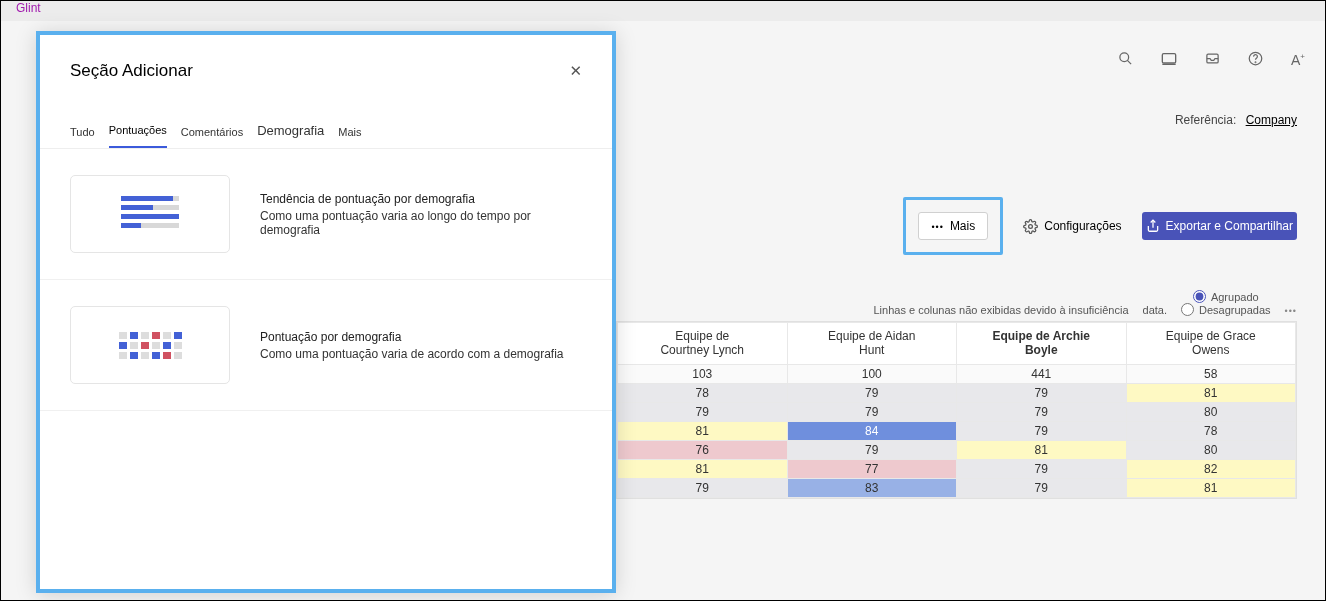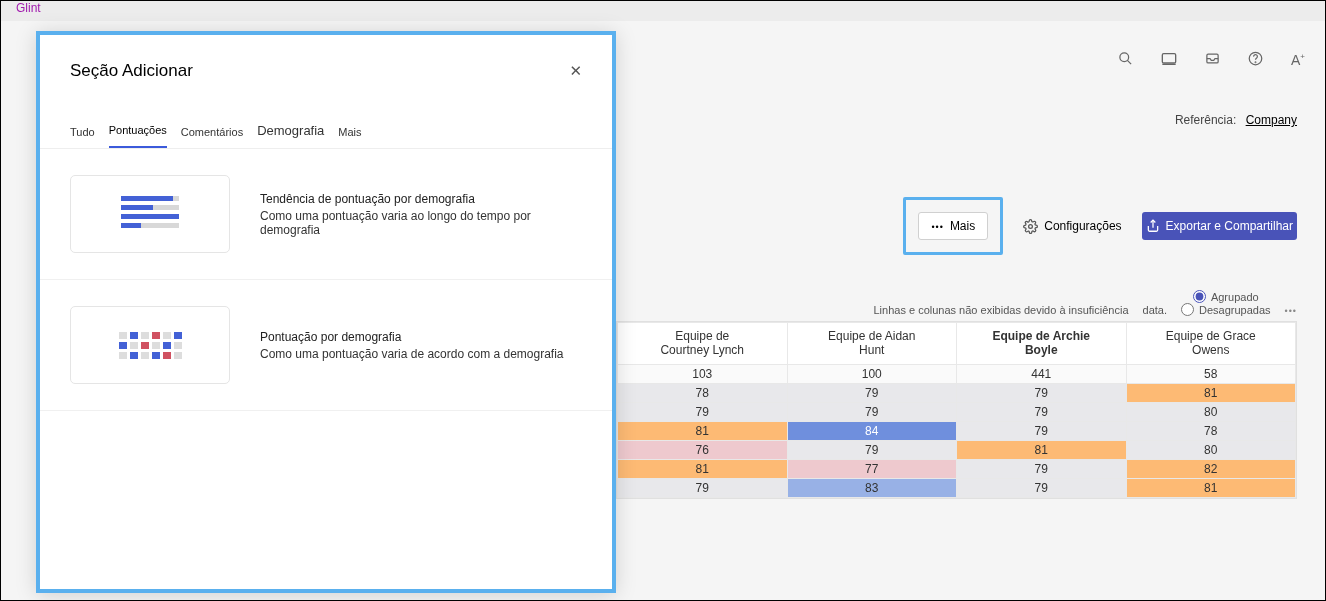--- a/index.html
+++ b/index.html
@@ -27,21 +27,21 @@
     .radio-group input { accent-color: #4953b8; }
     .ctl-dots { color: #888; cursor: pointer; }
     
     .table-wrap { position: absolute; top: 320px; left: 615px; right: 28px; border: 1px solid #e0e0e0; background: #fff; }
     table { border-collapse: collapse; width: 100%; table-layout: fixed; }
     th, td { border: 1px solid #e8e8e8; text-align: center; font-size: 12px; color: #333; padding: 0; height: 19px; }
     th { font-weight: 400; padding: 6px 4px; height: auto; line-height: 1.2; }
     th.bold { font-weight: 600; }
     .c-white { background: #fafafa; }
     .c-l { background: #e8e8eb; }
-    .c-b1 { background: #fdba74; }
+    .c-b1 { background: #fef9c3; }
     .c-b2 { background: #98b1e6; }
     .c-b3 { background: #6f8fdd; color: #fff; }
     .c-r1 { background: #eec9ce; }
     
     
     .modal { position: absolute; top: 30px; left: 35px; width: 580px; height: 562px; background: #fff; border: 4px solid #5ab0ee; box-shadow: 0 2px 20px rgba(0,0,0,0.15); z-index: 10; }
     .modal-header { padding: 26px 30px 14px 30px; display: flex; justify-content: space-between; align-items: center; }
     .modal-header h2 { font-size: 17px; font-weight: 400; }
     .close-x { font-size: 15px; color: #555; cursor: pointer; background: none; border: none; }
     

